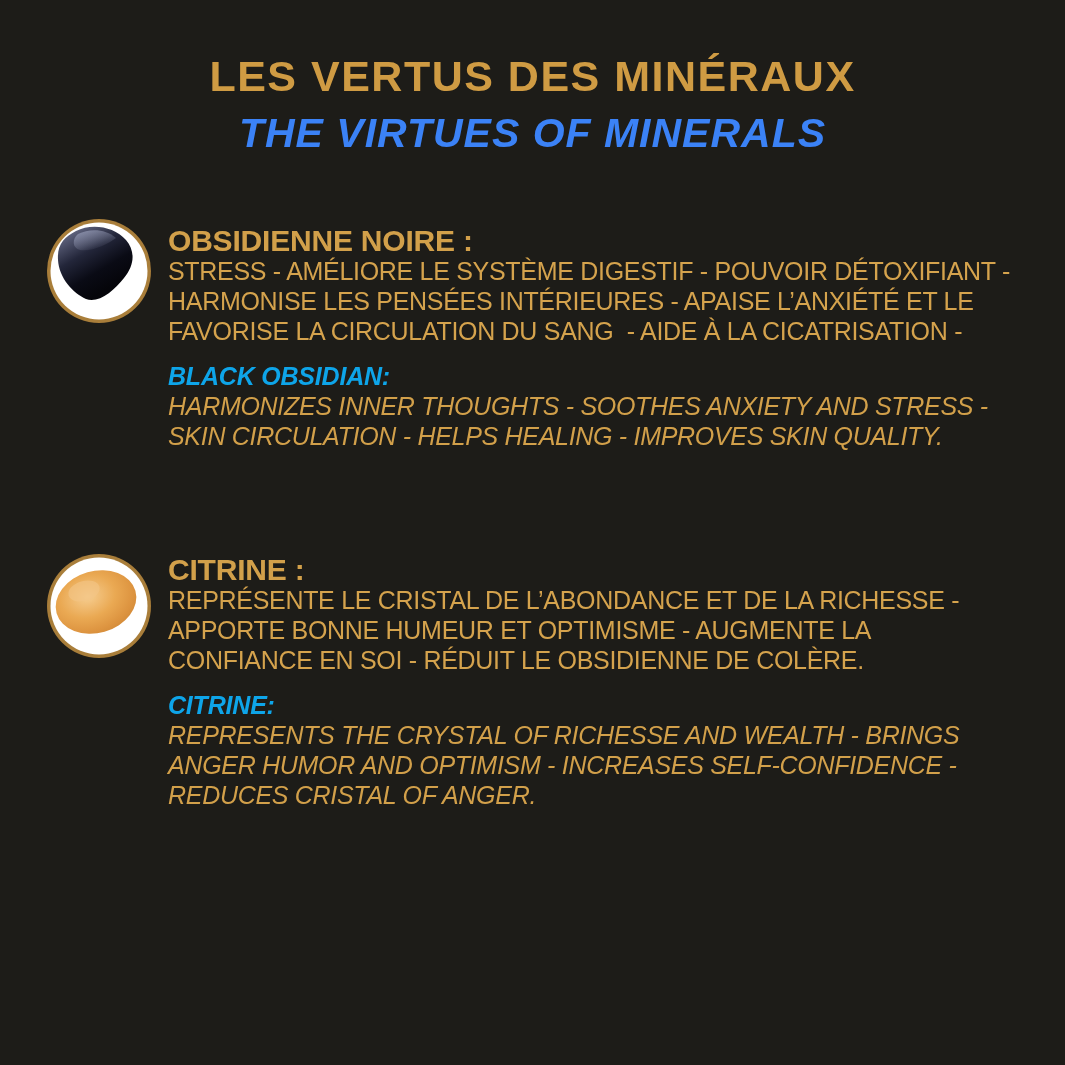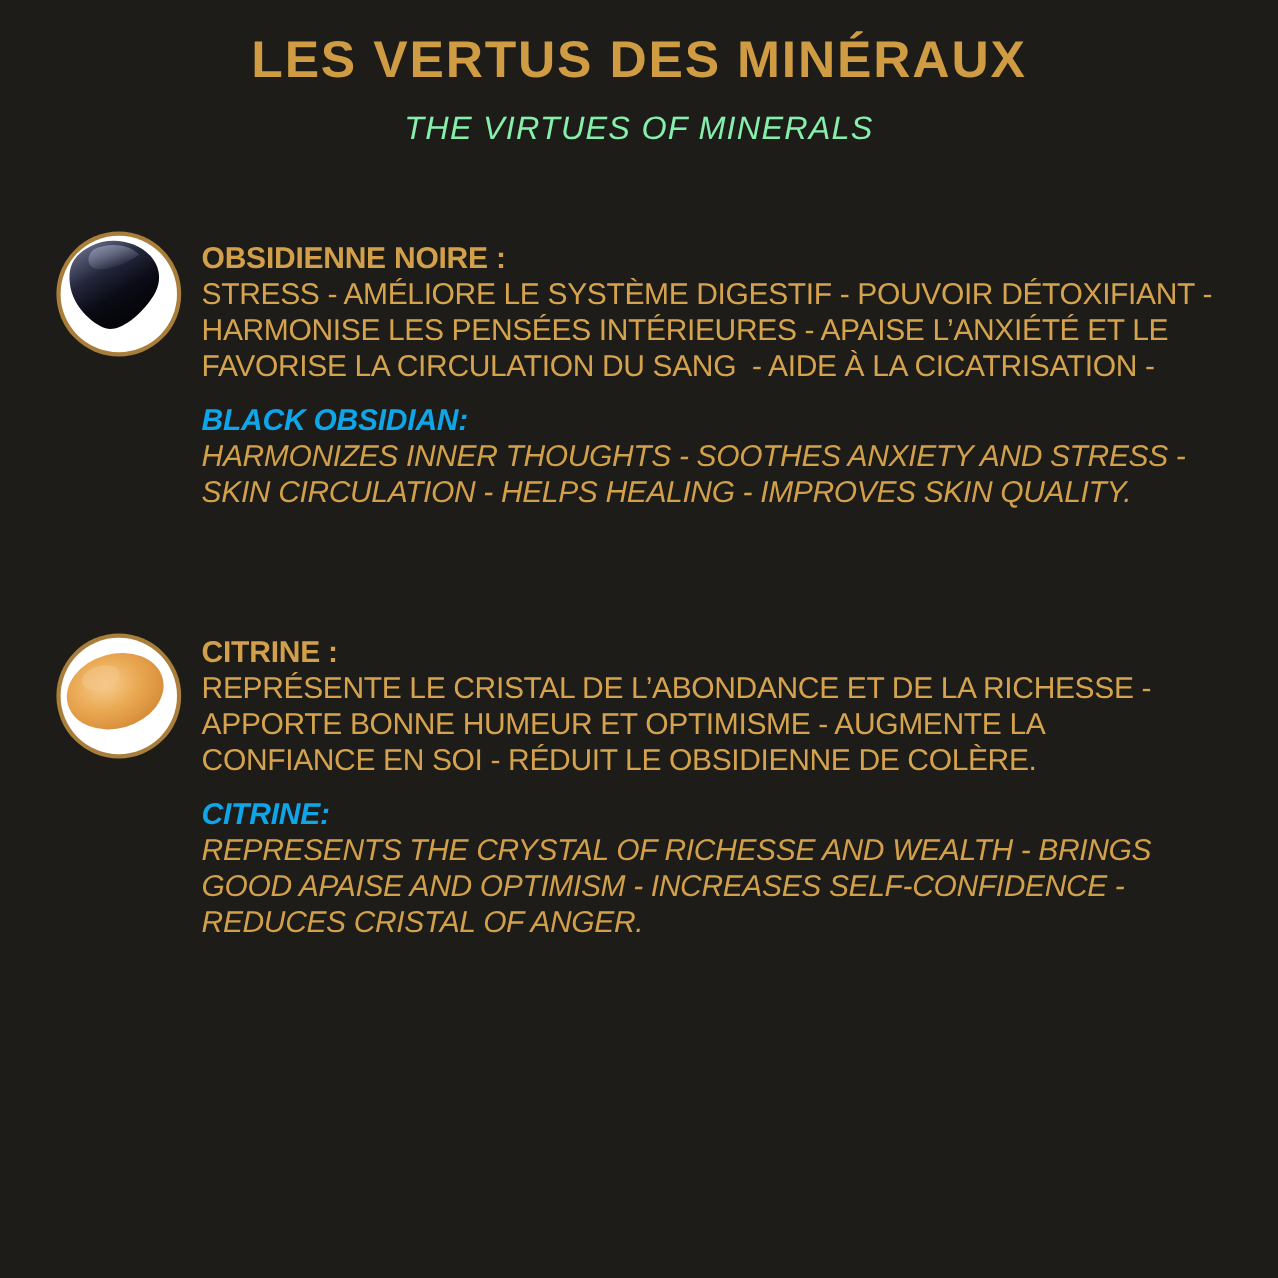--- a/index.html
+++ b/index.html
@@ -4,37 +4,37 @@
 <style>
   html,body{margin:0;padding:0;}
   body{
     width:1065px;height:1065px;
     background:#1d1c18;
     font-family:"Liberation Sans", sans-serif;
     overflow:hidden;
     -webkit-font-smoothing:antialiased;
   }
   .poster{position:relative;width:1065px;height:1065px;}
-  .header{text-align:center;padding-top:24px;}
+  .header{text-align:center;padding-top:50px;}
   .title-fr{
     font-size:43px;font-weight:700;color:#cf9b43;
     letter-spacing:1.5px;line-height:52px;white-space:pre;
   }
   .title-en{
-    font-size:27px;font-weight:400;font-style:italic;color:#86efac;
+    font-size:41px;font-weight:700;font-style:italic;color:#3b82f6;
     letter-spacing:1px;line-height:50px;margin-top:6px;white-space:pre;
   }
   .section{display:flex;align-items:flex-start;margin-left:46px;}
   .section.obsidian{margin-top:60px;}
   .section.citrine{margin-top:96px;}
   .stone-wrap{flex:none;width:106px;height:106px;}
   .section.citrine .stone-wrap{margin-top:6px;}
   .text-col{margin-left:16px;margin-top:8px;max-width:880px;}
   .heading-fr{
-    font-size:25px;font-weight:700;color:#d2a04a;
+    font-size:30px;font-weight:700;color:#d2a04a;
     line-height:30px;white-space:pre;letter-spacing:-0.2px;
   }
   .heading-en{
     font-size:25px;font-weight:700;font-style:italic;color:#0ea5e9;
     line-height:30px;white-space:pre;letter-spacing:-0.2px;margin-top:15px;
   }
   .para{margin:0;}
   .line{
     font-size:25px;font-weight:500;color:#d5a34d;
     line-height:30px;white-space:pre;letter-spacing:-0.3px;
@@ -107,19 +107,19 @@
     <div class="text-col">
       <div class="heading-fr">CITRINE :</div>
       <div class="para">
         <div class="line">REPRÉSENTE LE CRISTAL DE L’ABONDANCE ET DE LA RICHESSE -</div>
         <div class="line">APPORTE BONNE HUMEUR ET OPTIMISME - AUGMENTE LA</div>
         <div class="line">CONFIANCE EN SOI - RÉDUIT LE OBSIDIENNE DE COLÈRE.</div>
       </div>
       <div class="heading-en">CITRINE:</div>
       <div class="para">
         <div class="line en">REPRESENTS THE CRYSTAL OF RICHESSE AND WEALTH - BRINGS</div>
-        <div class="line en">GOOD APAISE AND OPTIMISM - INCREASES SELF-CONFIDENCE -</div>
+        <div class="line en">ANGER HUMOR AND OPTIMISM - INCREASES SELF-CONFIDENCE -</div>
         <div class="line en">REDUCES CRISTAL OF ANGER.</div>
       </div>
     </div>
   </div>
 
 </div>
 
 </body></html>

